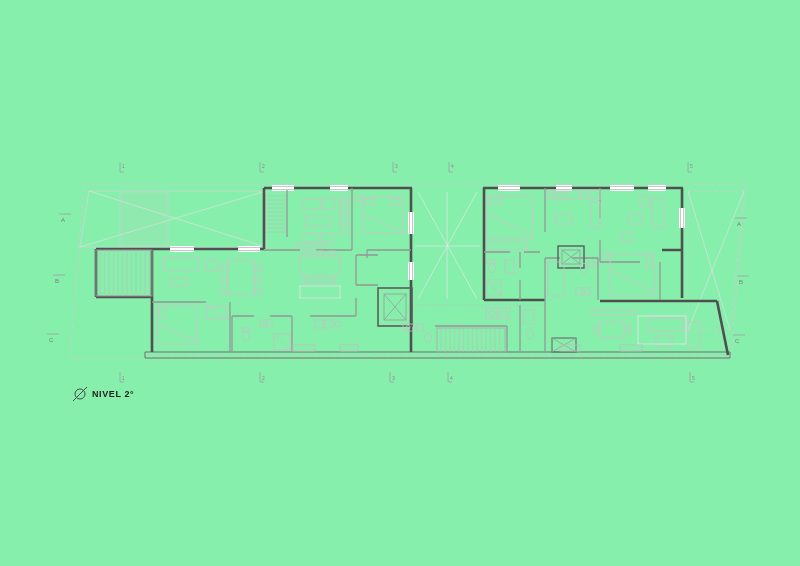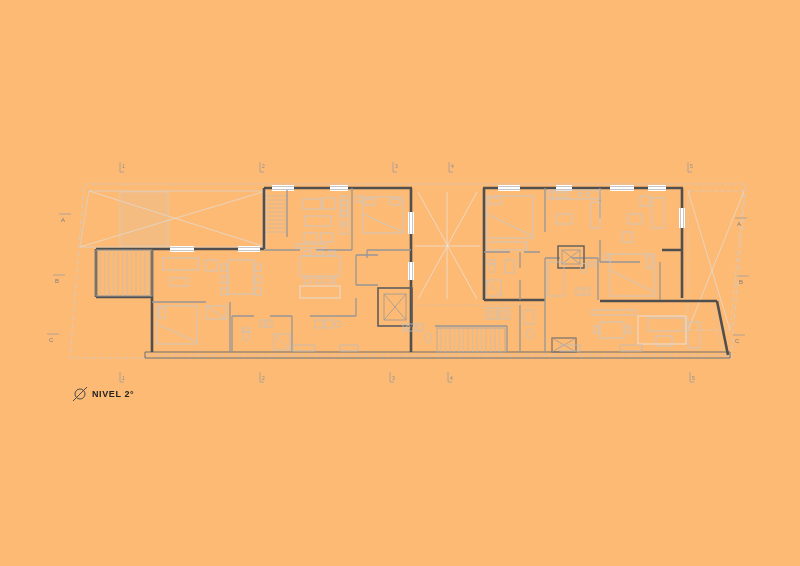--- a/index.html
+++ b/index.html
@@ -1,16 +1,16 @@
 <!DOCTYPE html>
 <html><head>
 <meta charset="utf-8">
 <style>
   html,body{margin:0;padding:0;background:#ffffff;}
-  .canvas{position:relative;width:800px;height:566px;background:#fdba74;overflow:hidden;
+  .canvas{position:relative;width:800px;height:566px;background:#86efac;overflow:hidden;
           font-family:"Liberation Sans",sans-serif;}
   svg{display:block;}
   .grid-num{font-family:"Liberation Sans",sans-serif;font-size:5px;fill:#8c8c8c;}
   .grid-letter{font-family:"Liberation Sans",sans-serif;font-size:6px;fill:#7d7d7d;}
   .plan-title{font-family:"Liberation Sans",sans-serif;font-size:9px;font-weight:bold;
               fill:#222222;letter-spacing:0.6px;}
 </style>
 </head>
 <body>
 

